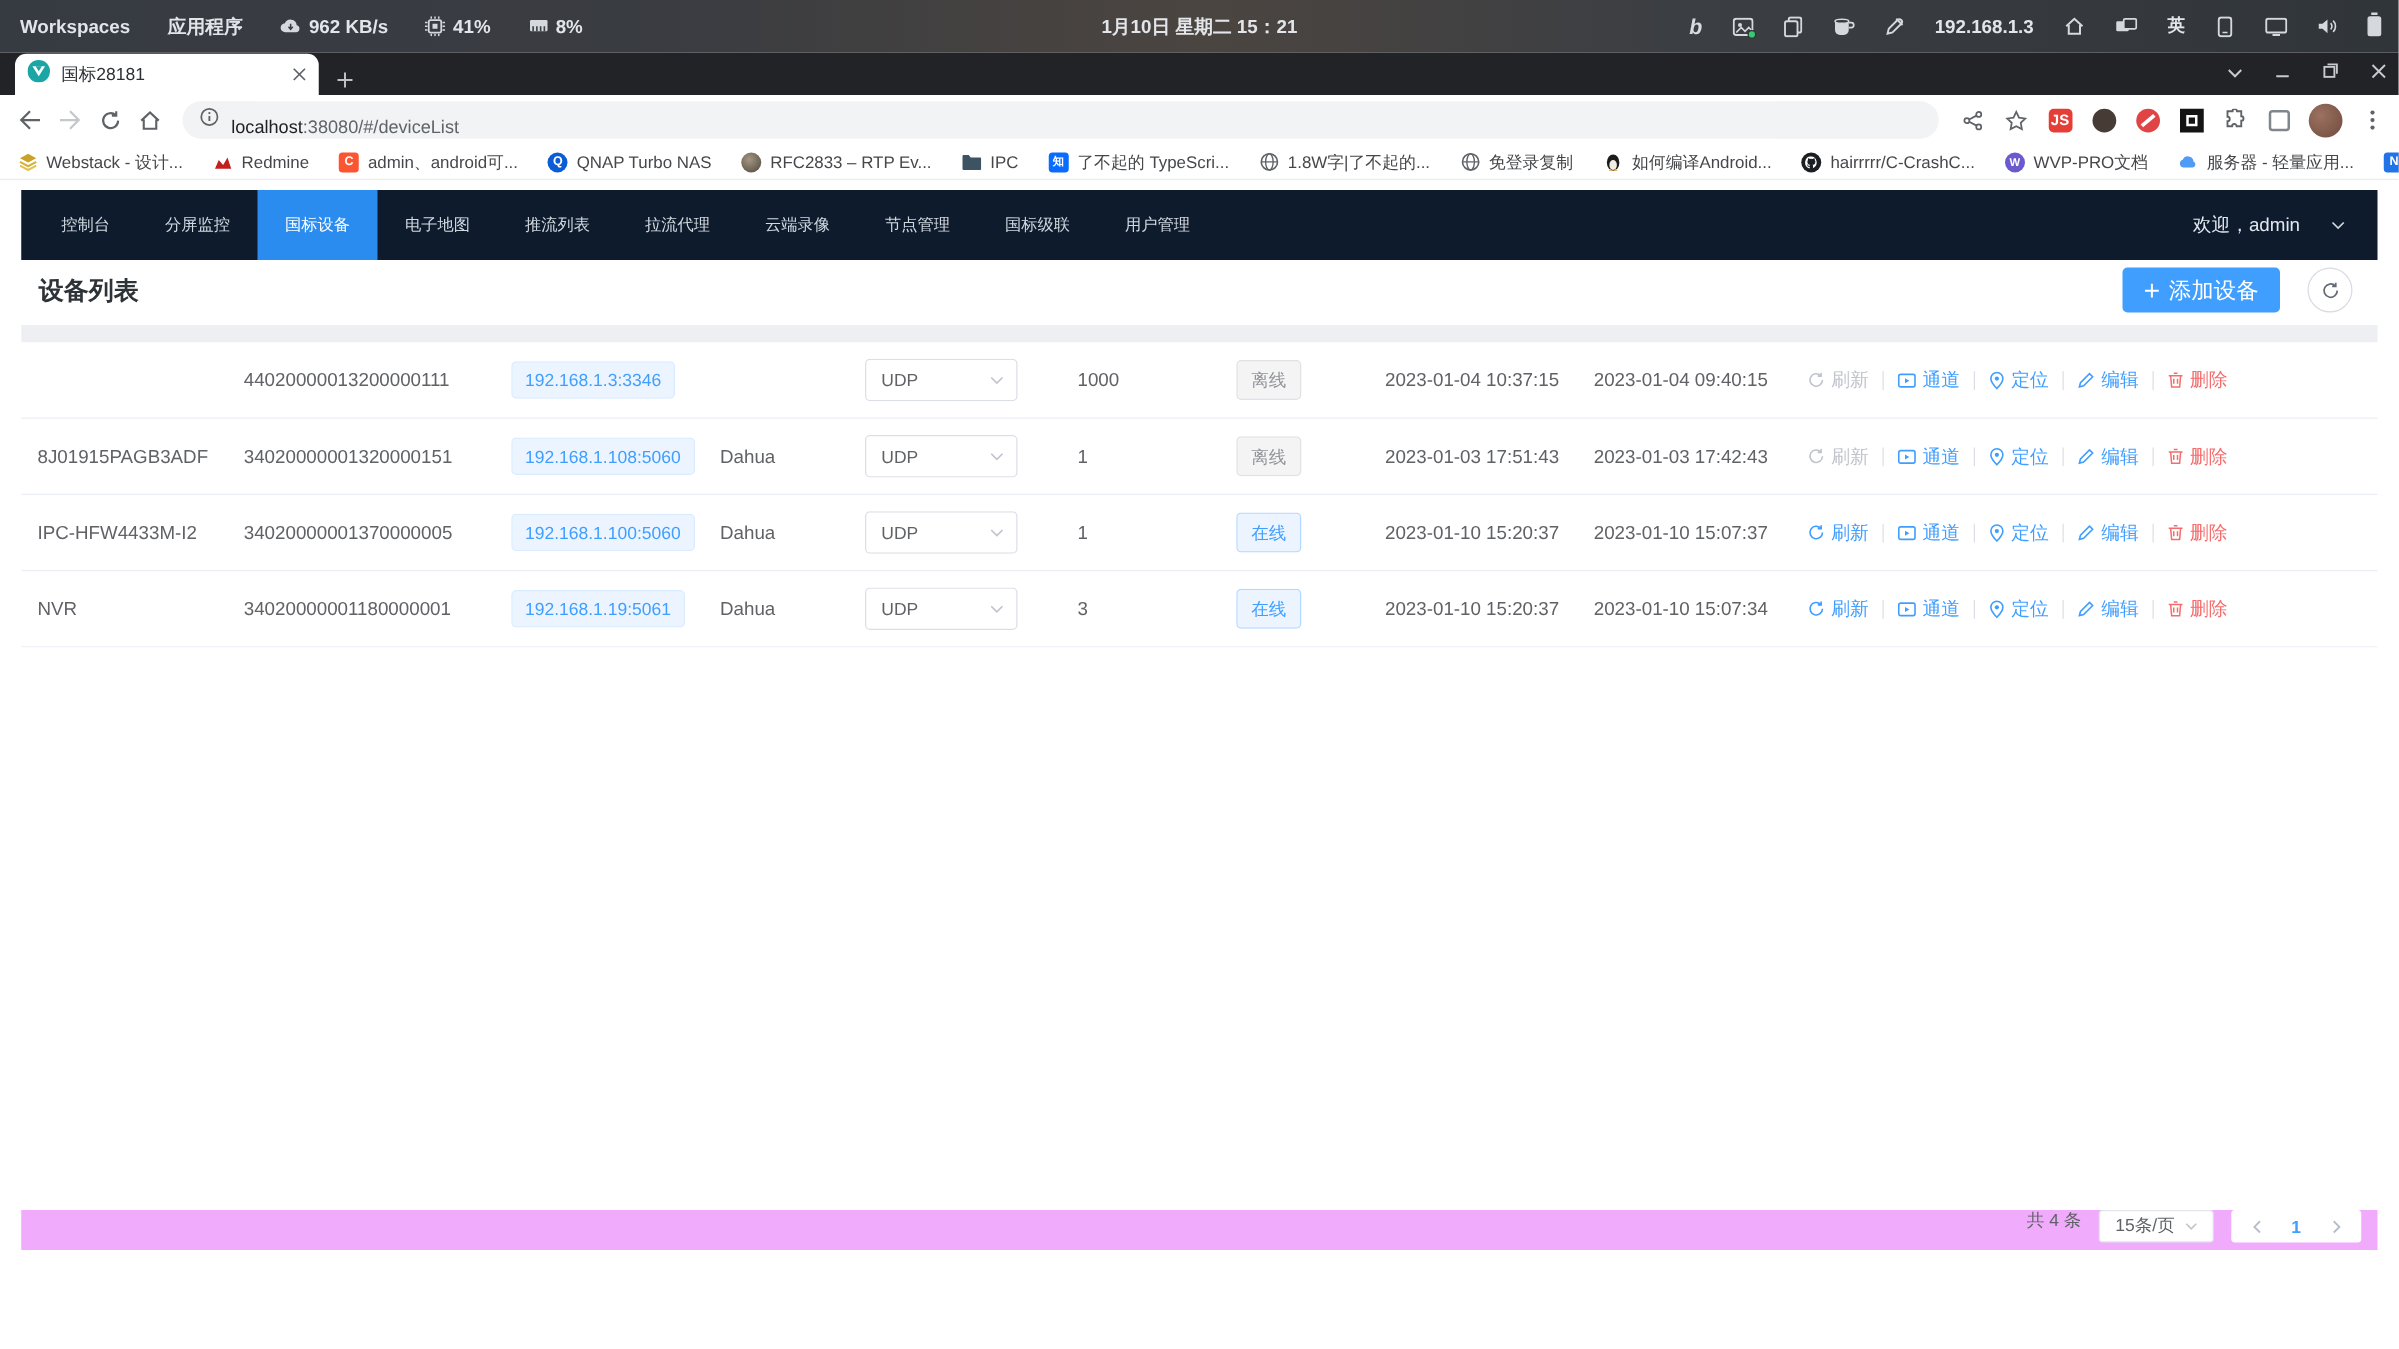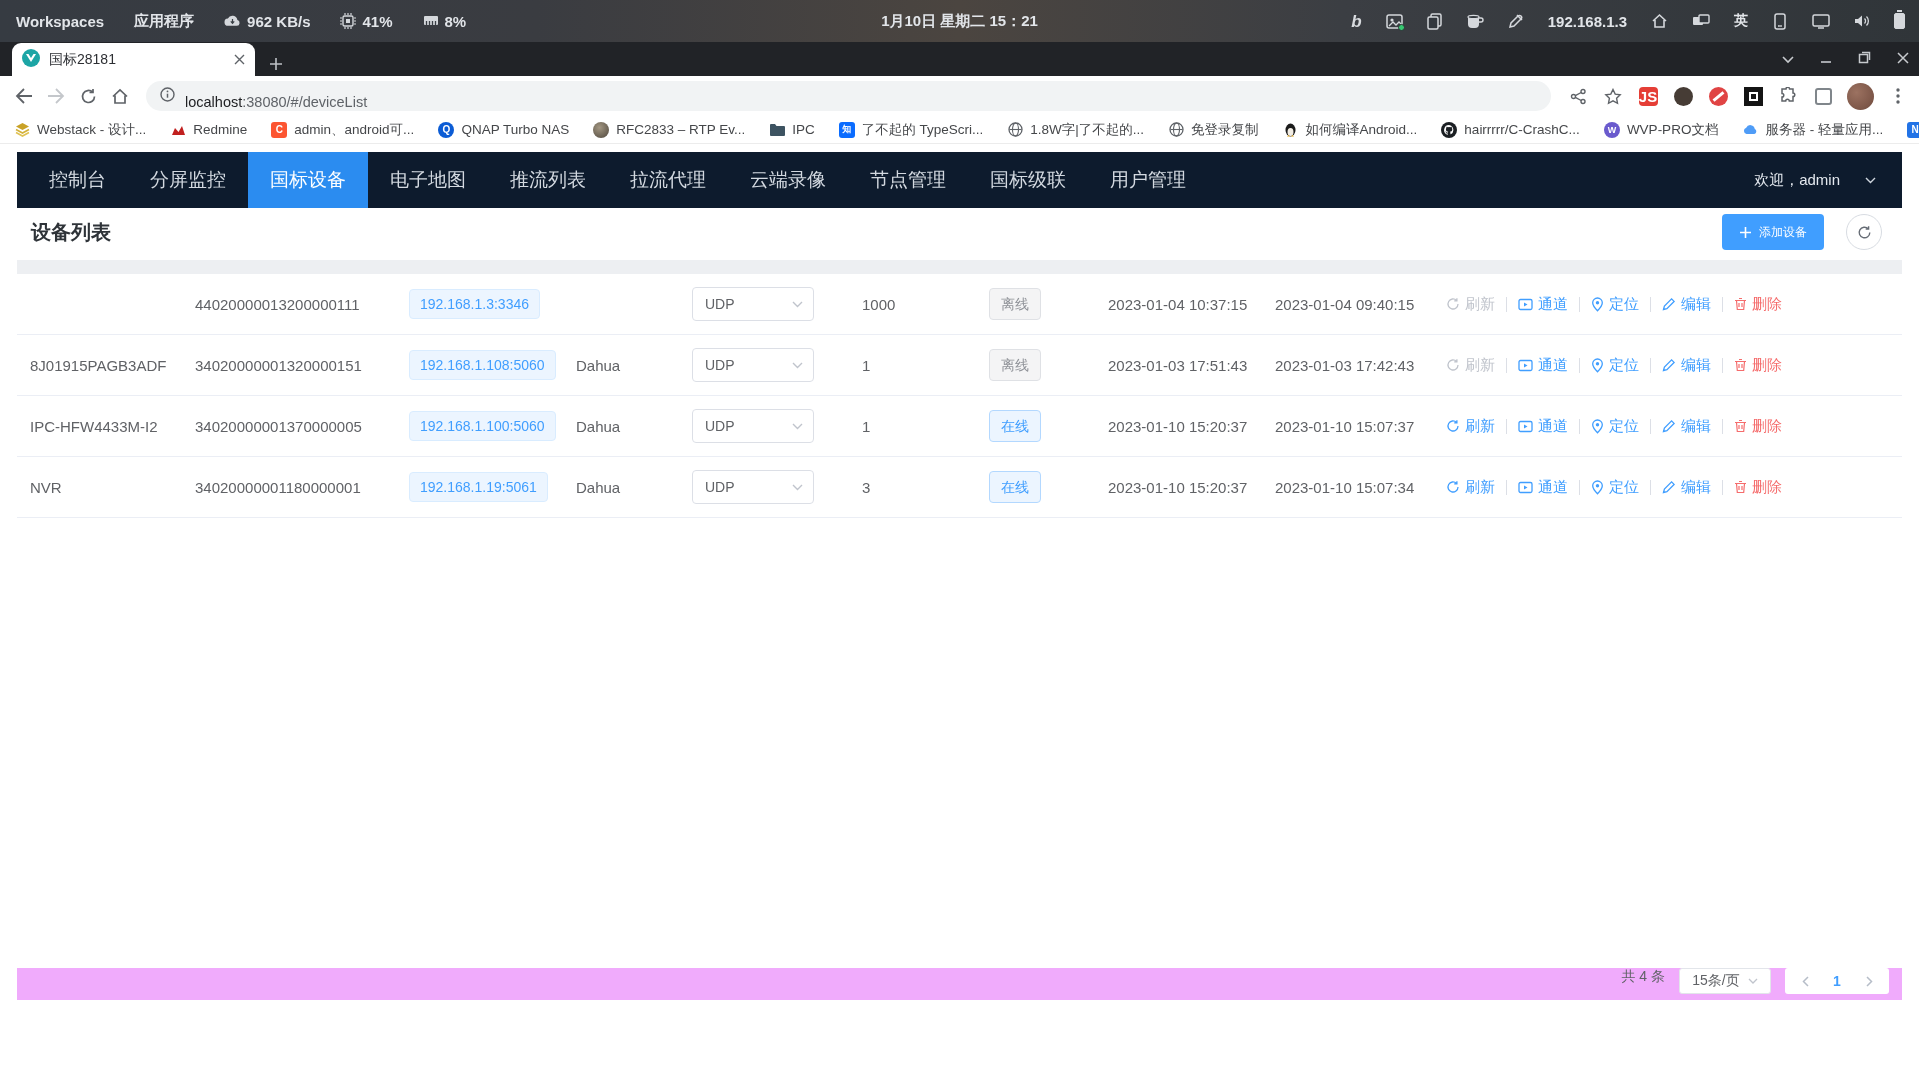--- a/index.html
+++ b/index.html
@@ -37,21 +37,21 @@
 
   
   .toolbar { height:40px; background:#fff; display:flex; align-items:center; padding:0 10px; gap:4px; }
   .navbtn { width:28px; height:28px; display:flex; align-items:center; justify-content:center; }
   .omnibox { flex:1; height:30px; background:#f1f3f4; border-radius:15px; margin:0 8px;
     display:flex; align-items:center; padding:0 14px; gap:10px; }
   .url { font-size:14.5px; color:#5f6368; }
   .url b { color:#202124; font-weight:400; }
   .ext-row { display:flex; align-items:center; gap:13px; margin-left:4px; }
   .ext { width:22px; height:22px; display:flex; align-items:center; justify-content:center; }
-  .ext-js { width:19px; height:19px; background:#e53e36; border-radius:4px; color:#fff; font-size:15px;
+  .ext-js { width:19px; height:19px; background:#e53e36; border-radius:4px; color:#fff; font-size:12px;
     font-weight:700; display:flex; align-items:center; justify-content:center; }
   .ext-ink { width:19px; height:19px; border-radius:50%; background:#463c35; }
   .ext-block { width:19px; height:19px; border-radius:50%; background:#e04444; position:relative; }
   .ext-block:before { content:""; position:absolute; left:3px; right:3px; top:8px; height:3px; background:#fff; transform:rotate(-40deg); }
   .ext-dark { width:19px; height:19px; background:#141414; display:flex; align-items:center; justify-content:center; }
   .ext-dark span { width:9px; height:9px; border:2px solid #fff; display:block; }
   .ext-frame { width:17px; height:17px; border:2.5px solid #80868b; border-radius:3px; }
   .avatar { width:27px; height:27px; border-radius:50%; background:radial-gradient(circle at 35% 35%,#9c7261,#6f4a3d); }
 
   
@@ -59,29 +59,29 @@
     gap:24px; border-bottom:1px solid #ececec; }
   .bm { display:flex; align-items:center; gap:7px; font-size:13.5px; color:#45474a; white-space:nowrap; }
   .fav { width:16px; height:16px; border-radius:3px; display:flex; align-items:center; justify-content:center;
     color:#fff; font-size:10px; font-weight:700; flex:0 0 auto; }
   .fav.circle { border-radius:50%; }
 
   
   .webpage { height:947px; background:#fff; padding:8px 17px 0 17px; position:relative; }
 
   .appnav { height:56px; background:#0d1b2d; display:flex; align-items:stretch; padding-left:10px; }
-  .nav-item { display:flex; align-items:center; padding:16px 22px; color:#d3d9e0; font-size:19px; cursor:pointer; }
+  .nav-item { display:flex; align-items:center; padding:16px 22px; color:#d3d9e0; font-size:13px; cursor:pointer; }
   .nav-item.active { background:#2b8cf0; color:#fff; }
   .nav-right { margin-left:auto; display:flex; align-items:center; gap:25px; margin-right:26px; color:#e3e8ee; font-size:15px;text-align:right; }
 
   .titlerow { height:52px; background:#fff; display:flex; align-items:center; padding:0 12px 4px 14px; }
   .page-title { font-size:20px; font-weight:700; color:#2e3338; }
   .titlerow .spacer { flex:1; }
   .btn-add { height:36px; background:#409eff; color:#fff; border:none; border-radius:4px;
-    font-size:12px; display:flex; align-items:center; gap:7px; padding:0 17px;
+    font-size:18px; display:flex; align-items:center; gap:7px; padding:0 17px;
     font-family:Liberation Mono, monospace; cursor:pointer; }
   .btn-refresh-circle { width:36px; height:36px; margin-left:22px; margin-right:8px; border-radius:50%;
     background:#fff; border:1px solid #d8dce2; display:flex; align-items:center; justify-content:center; cursor:pointer; }
 
   .gray-gap { height:14px; background:#edeff2; margin:0 0; }
 
   .tbl { background:#fff; font-size:15px; }
   .tr { display:flex; align-items:center; padding-left:13px; border-bottom:1px solid #ebeef5; }
   .tr.head { height:46px; color:#909399; font-weight:600; }
   .tr.row { height:61px; color:#606266; }

